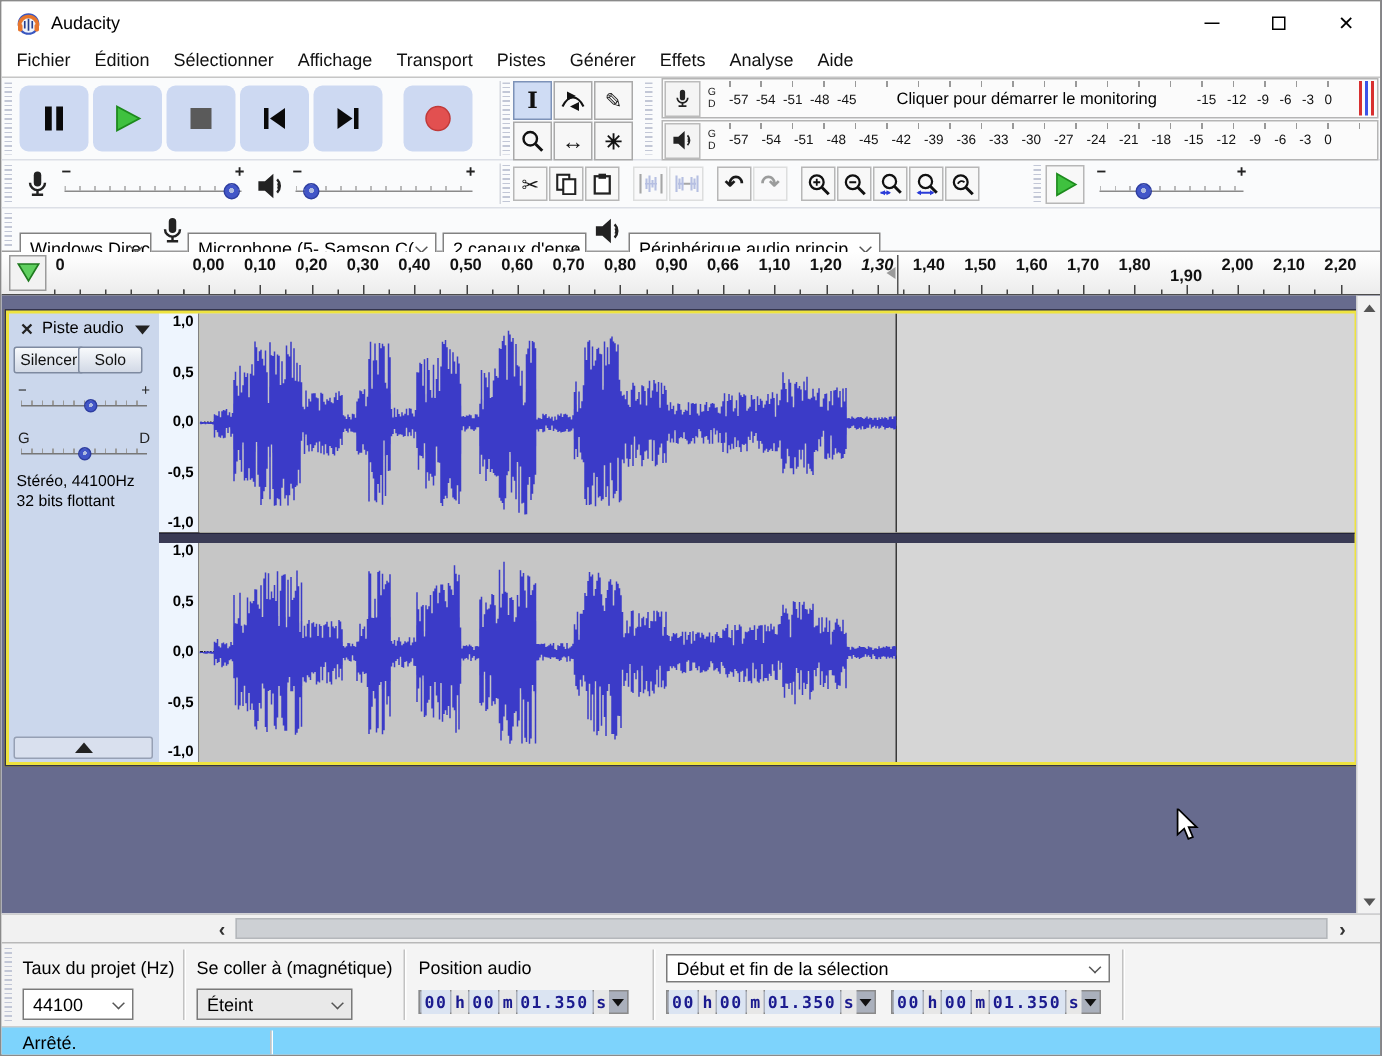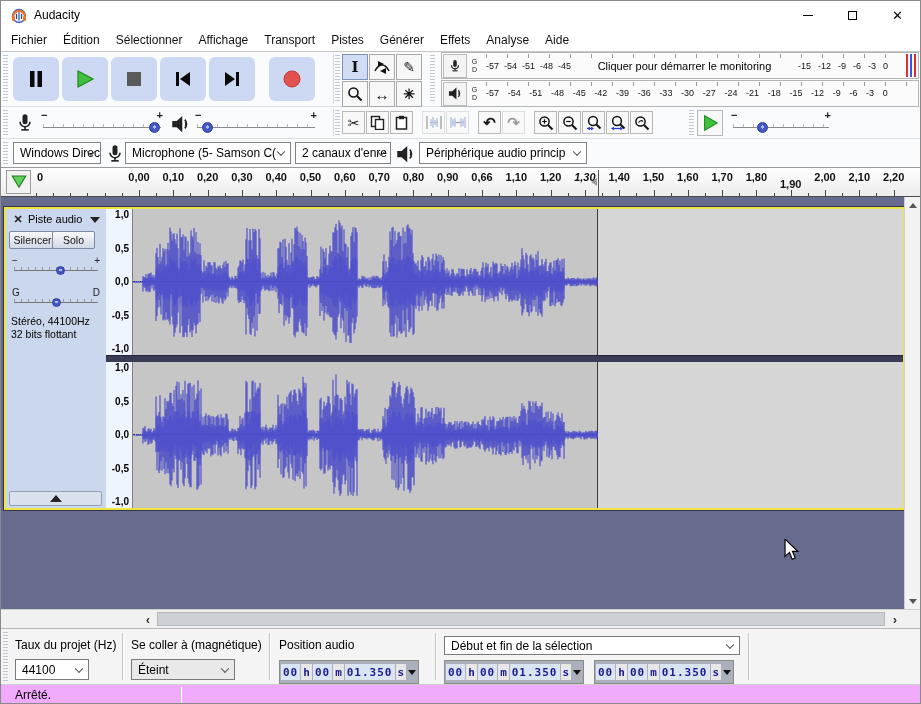--- a/index.html
+++ b/index.html
@@ -43,21 +43,21 @@
   .hslider{position:absolute;height:26px;}
   .hs-min,.hs-max{position:absolute;top:-1px;font-size:11px;color:#222;font-weight:bold;}
   .hs-min{left:0;}.hs-max{right:0;}
   .hs-track{position:absolute;left:2px;right:2px;bottom:8px;height:1px;background:#8a8a8a;}
   .hs-ticks{position:absolute;left:2px;right:2px;bottom:9px;height:3px;background:repeating-linear-gradient(90deg,#b9b9b9 0 1px,transparent 1px 10px);}
   .hs-thumb{position:absolute;bottom:3px;width:11px;height:11px;margin-left:-5px;border-radius:50%;background:radial-gradient(circle at 50% 45%,#aebadf 0 25%,#4256c8 26% 100%);border:1px solid #2d3da0;}
   .ebtn{position:absolute;top:4px;width:23px;height:23px;border:1px solid #b7b7b7;background:#f8f8f8;display:flex;align-items:center;justify-content:center;padding:0;font-size:13px;color:#1a1a1a;}
   .ebtn.disabled{opacity:.42;}
   .uglyph{font-size:15px;font-weight:bold;line-height:1;}
   
-  .devsel{position:absolute;top:3px;height:22px;border:1px solid #828282;background:#fff;font-size:12px;color:#000;display:flex;align-items:center;padding:0 20px 0 6px;white-space:nowrap;overflow:hidden;}
+  .devsel{position:absolute;top:16px;height:22px;border:1px solid #828282;background:#fff;font-size:12px;color:#000;display:flex;align-items:center;padding:0 20px 0 6px;white-space:nowrap;overflow:hidden;}
   .chev{position:absolute;right:6px;top:50%;width:6px;height:6px;border-right:1.4px solid #555;border-bottom:1.4px solid #555;transform:translateY(-70%) rotate(45deg);}
   .devicon{position:absolute;top:5px;width:20px;height:20px;}
   
   .ruler{position:relative;height:29px;background:linear-gradient(#ffffff,#ececec);border-bottom:1px solid #4c4c4c;}
   .pinbtn{position:absolute;left:5px;top:2px;width:25px;height:24px;border:1px solid #9b9b9b;background:#f2f2f2;display:flex;align-items:center;justify-content:center;padding:0;}
   .rorigin{position:absolute;left:36px;top:3px;font-size:11px;font-weight:bold;color:#111;}
   .rlabel{position:absolute;top:3px;transform:translateX(-50%);font-size:11px;font-weight:bold;color:#111;white-space:nowrap;}
   .rtick{position:absolute;bottom:0;width:1px;background:#444;}
   .rcursor{position:absolute;left:597px;top:2px;bottom:0;width:1px;background:#555;}
   .rcursor-tri{position:absolute;left:590px;top:10px;width:0;height:0;border-top:4px solid transparent;border-bottom:4px solid transparent;border-right:6px solid #9a9a9a;}
@@ -97,27 +97,27 @@
   .hscroll{position:relative;height:19px;background:#f1f1f1;border-top:1px solid #cfcfcf;}
   .hs-left{position:absolute;left:139px;top:1px;width:16px;height:16px;color:#333;font-size:13px;font-weight:bold;display:flex;align-items:center;justify-content:center;}
   .hs-right{position:absolute;left:886px;top:1px;width:16px;height:16px;color:#333;font-size:13px;font-weight:bold;display:flex;align-items:center;justify-content:center;}
   .hs-thumbbar{position:absolute;left:156px;top:2px;width:728px;height:14px;background:#cdd0d4;border:1px solid #b4b7bb;}
   
   .selbar{position:relative;height:56px;background:#f4f4f4;border-top:1px solid #b8b8b8;font-size:12px;color:#000;}
   .sb-label{position:absolute;top:9px;white-space:nowrap;}
   .sb-div{position:absolute;top:4px;bottom:4px;width:1px;background:#c2c2c2;box-shadow:1px 0 0 #fff;}
   .sbsel{position:absolute;top:30px;height:21px;border:1px solid #7a7a7a;background:#fff;display:flex;align-items:center;padding:0 20px 0 6px;font-size:12px;white-space:nowrap;}
   .sbsel.gray{background:#e9e9e9;}
-  .timefield{position:absolute;top:31px;height:24px;border:1px solid #8a8a8a;background:#aab0bc;display:flex;align-items:center;gap:1px;padding:1px;}
+  .timefield{position:absolute;top:31px;height:16px;border:1px solid #8a8a8a;background:#aab0bc;display:flex;align-items:center;gap:1px;padding:1px;}
   .tf-num,.tf-unit{height:16px;display:flex;align-items:center;padding:0 2px;font-family:"DejaVu Sans Mono",monospace;font-size:11px;font-weight:bold;color:#1b1b8f;letter-spacing:1px;}
   .tf-num{background:#dbe4f2;}
   .tf-unit{background:#e7e7e7;letter-spacing:0;}
   .tf-arrow{width:0;height:0;margin:0 1px;border-left:4px solid transparent;border-right:4px solid transparent;border-top:5px solid #111;}
   
-  .statusbar{position:relative;height:21px;background:#f0abfc;border-top:1px solid #cdcdcd;font-size:12px;color:#000;}
+  .statusbar{position:relative;height:21px;background:#7dd3fc;border-top:1px solid #cdcdcd;font-size:12px;color:#000;}
   .status-text{position:absolute;left:14px;top:3px;}
   .status-div{position:absolute;left:179px;top:2px;bottom:2px;width:1px;background:#c2c2c2;box-shadow:1px 0 0 #fff;}
   .mousecursor{position:absolute;left:783px;top:538px;pointer-events:none;z-index:50;}
 </style>
 </head>
 <body>
 
 <div id="window">
 
   <div class="titlebar">

